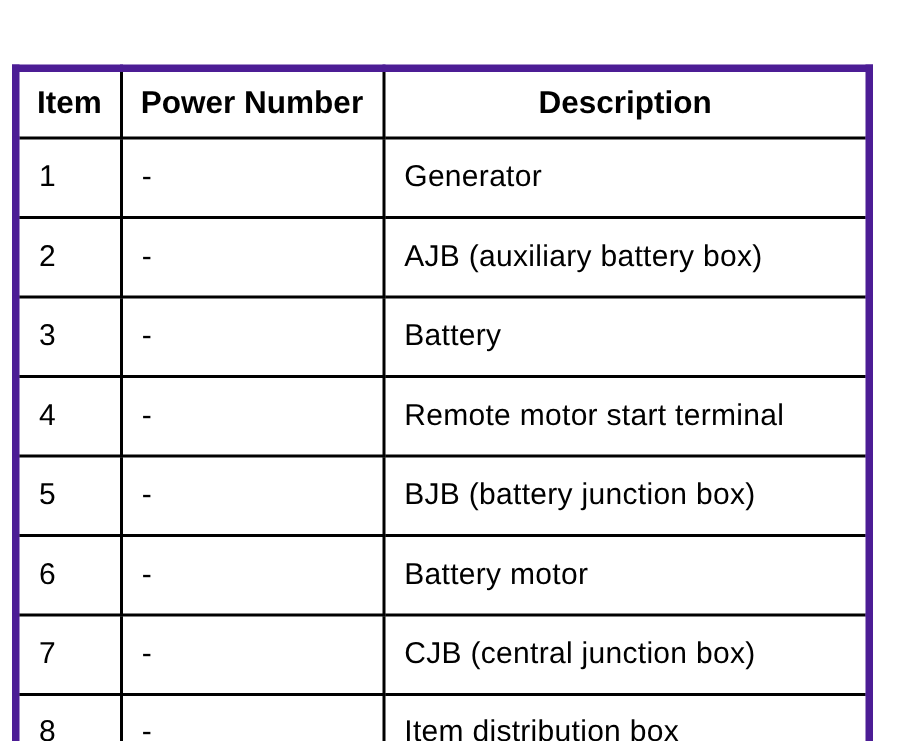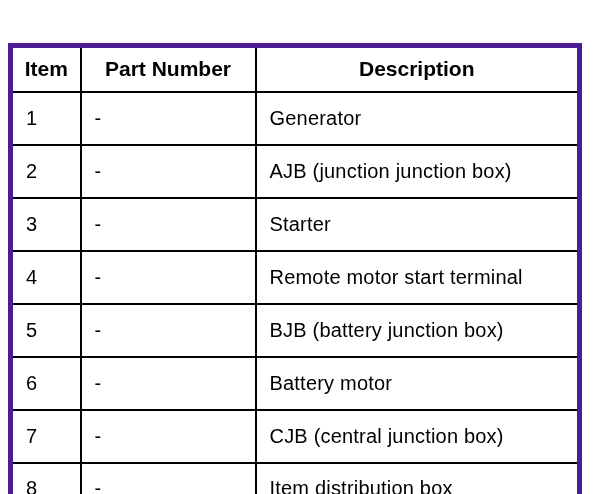--- a/index.html
+++ b/index.html
@@ -57,39 +57,39 @@
 
 <table class="parts-table">
   <colgroup>
     <col class="col-item">
     <col class="col-part">
     <col class="col-desc">
   </colgroup>
   <thead>
     <tr>
       <th>Item</th>
-      <th>Part Number</th>
+      <th>Power Number</th>
       <th>Description</th>
     </tr>
   </thead>
   <tbody>
     <tr>
       <td>1</td>
       <td>-</td>
       <td>Generator</td>
     </tr>
     <tr>
       <td>2</td>
       <td>-</td>
-      <td>AJB (junction junction box)</td>
+      <td>AJB (auxiliary battery box)</td>
     </tr>
     <tr>
       <td>3</td>
       <td>-</td>
-      <td>Starter</td>
+      <td>Battery</td>
     </tr>
     <tr>
       <td>4</td>
       <td>-</td>
       <td>Remote motor start terminal</td>
     </tr>
     <tr>
       <td>5</td>
       <td>-</td>
       <td>BJB (battery junction box)</td>

